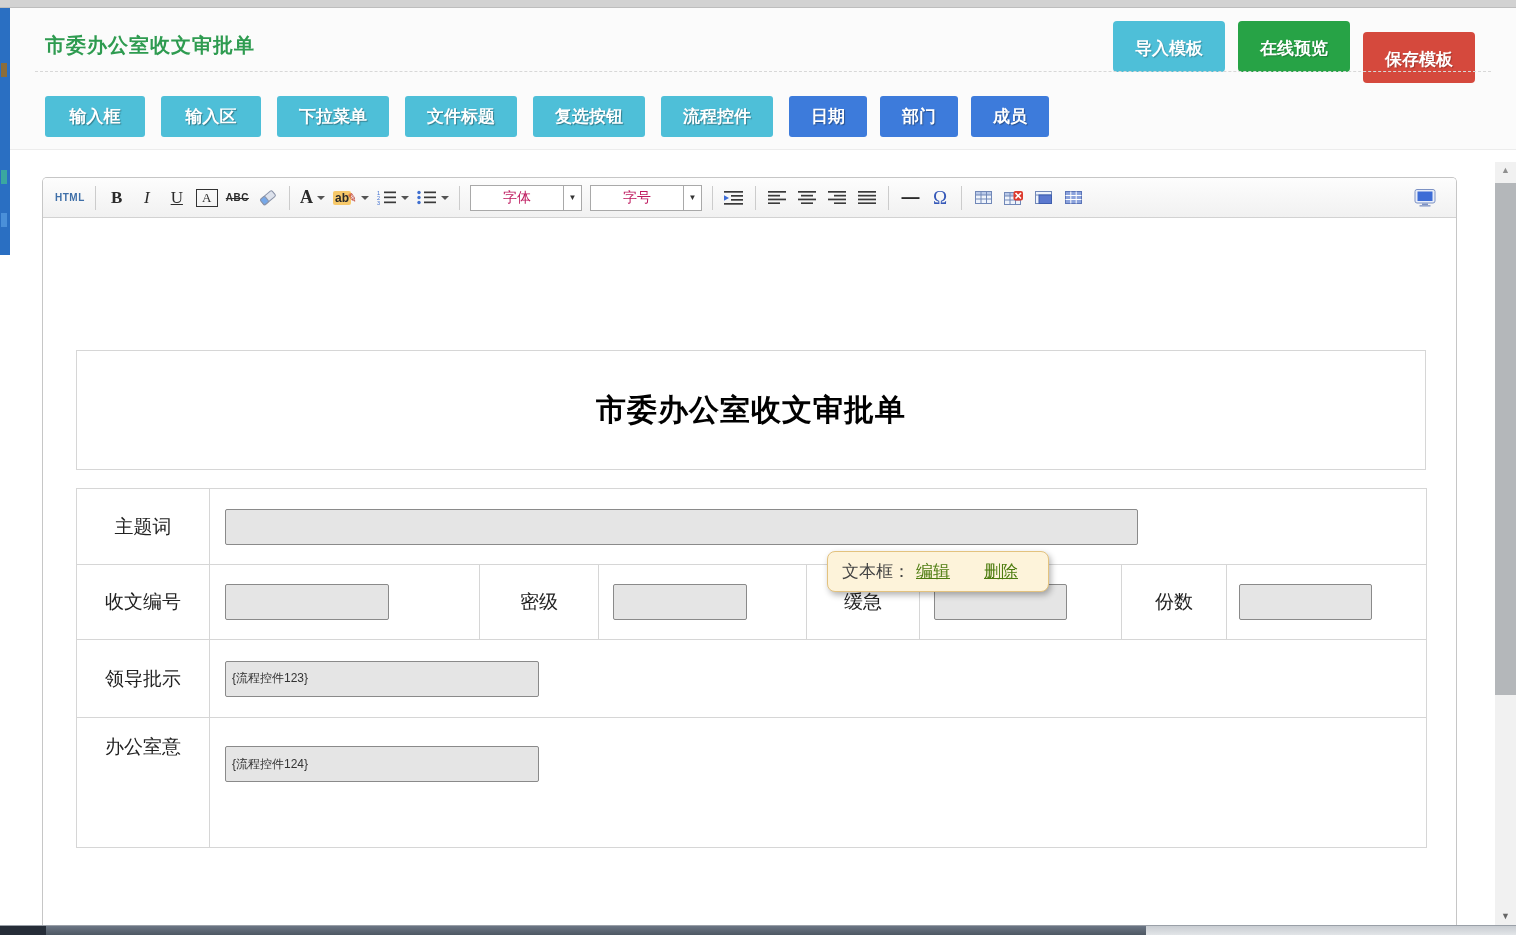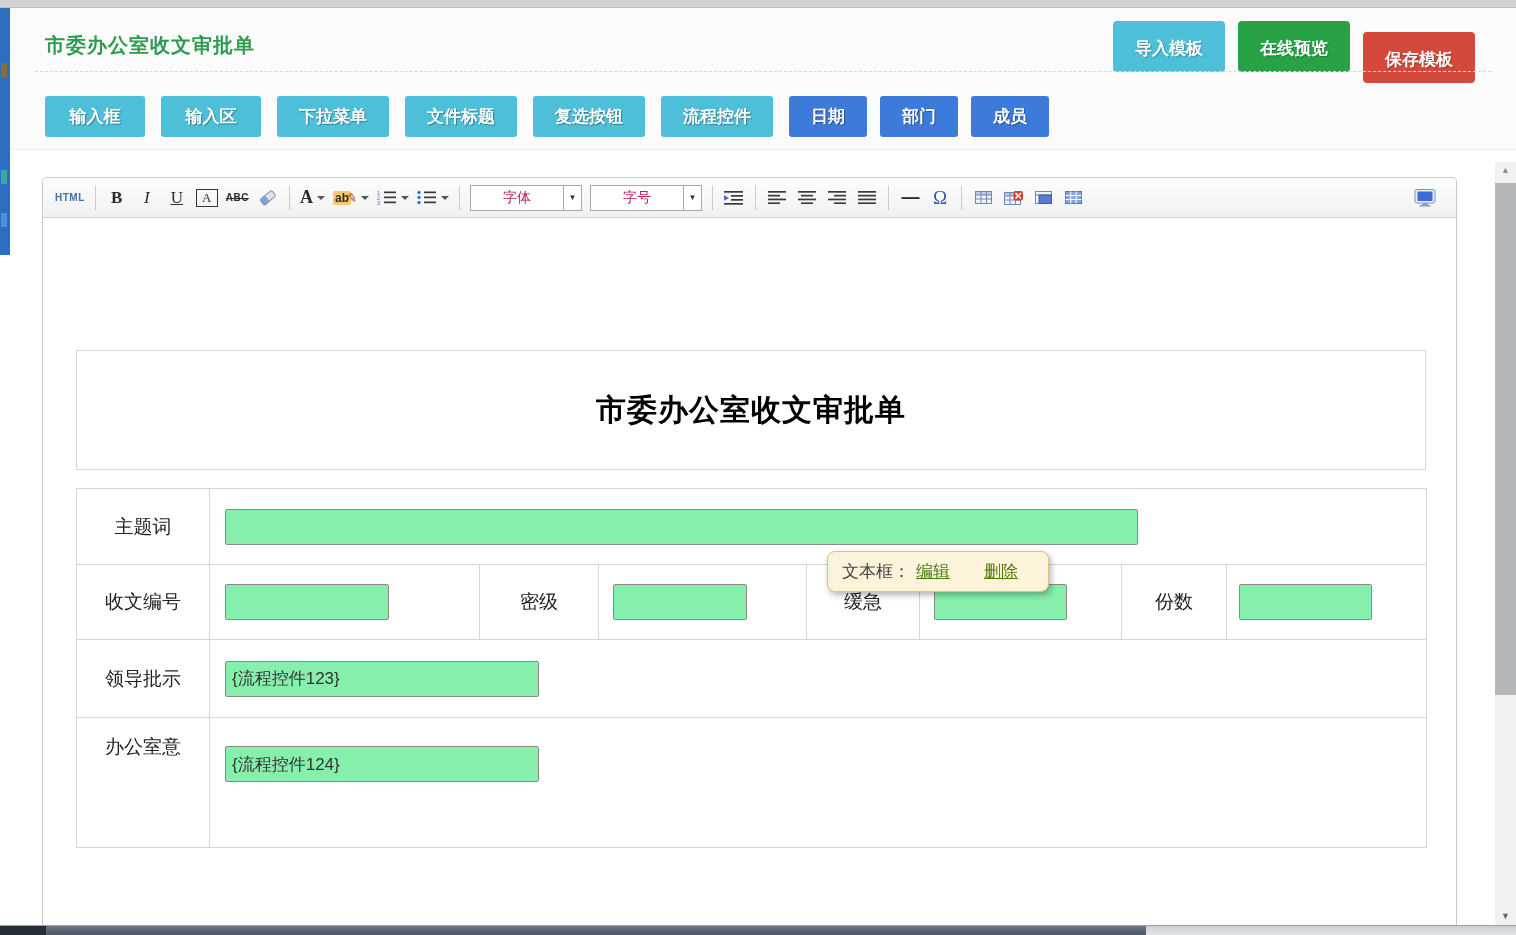--- a/index.html
+++ b/index.html
@@ -49,21 +49,21 @@
   .i-omega { font-size: 19px; color: #3558b8; font-family: "Liberation Serif", serif; }
   .fullscreen { margin-left: auto; margin-right: 12px; }
 
   
   .content { position: relative; width: 100%; height: calc(100% - 40px); background: #fff; overflow: hidden; }
   .form-title-box { position: absolute; left: 33px; top: 132px; width: 1350px; height: 120px; border: 1px solid #d6d6d6; display: flex; align-items: center; justify-content: center; }
   .form-title { font-size: 30px; font-weight: bold; color: #000; letter-spacing: 1px; }
   .ftable { position: absolute; left: 33px; top: 270px; width: 1350px; border-collapse: collapse; table-layout: fixed; }
   .ftable td { border: 1px solid #d6d6d6; vertical-align: middle; font-size: 19px; color: #222; }
   .ftable td.lab { text-align: center; }
-  .inp { display: block; border: 1px solid #8a8a8a; border-radius: 2px; background: #86efac; height: 36px; font-size: 17px; color: #333; padding: 0 6px; font-family: inherit; }
+  .inp { display: block; border: 1px solid #8a8a8a; border-radius: 2px; background: #e5e5e5; height: 36px; font-size: 12px; color: #333; padding: 0 6px; font-family: inherit; }
   tr.r1 { height: 74px; } tr.r2 { height: 77px; } tr.r3 { height: 76px; } tr.r4 { height: 75px; } tr.r5 { height: 78px; } tr.r6 { height: 130px; }
   tr.r6 td { vertical-align: top; }
   .lbl6 { width: 84px; margin: 14px auto 0; line-height: 30px; height: 30px; overflow: hidden; text-align: center; }
   .tooltip { position: absolute; left: 784px; top: 333px; width: 222px; height: 41px; background: #fdf3da; border: 1px solid #e3c27e; border-radius: 8px; box-shadow: 2px 3px 6px rgba(0,0,0,.3); display: flex; align-items: center; padding: 0 14px; font-family: "Liberation Serif", "DejaVu Serif", serif; font-size: 17px; color: #444; z-index: 5; }
   .tooltip a { color: #4d7c0f; text-decoration: underline; cursor: pointer; }
   .tooltip .edit { margin-left: 6px; }
   .tooltip .del { margin-left: 34px; }
 
   
   .vscroll { position: absolute; right: 0; top: 162px; width: 21px; height: 763px; background: #f1f1f1; }

